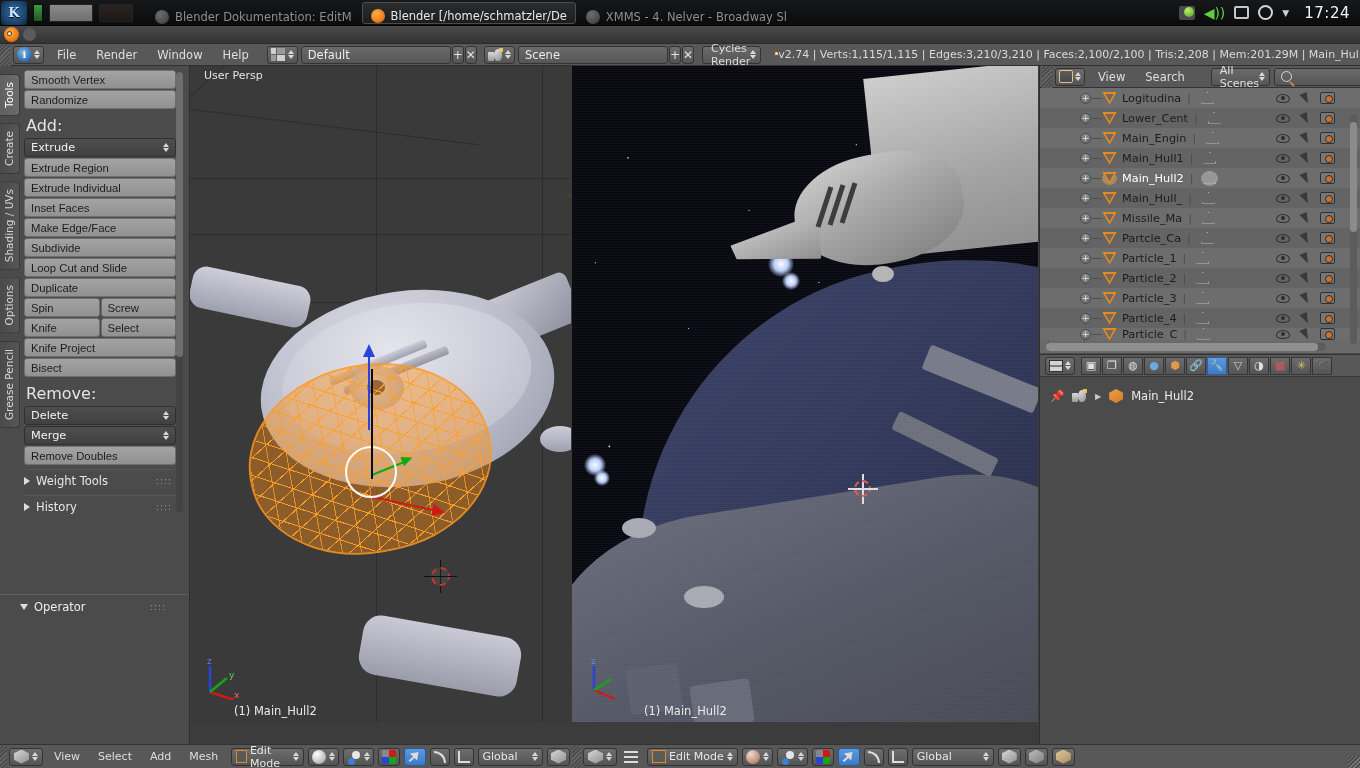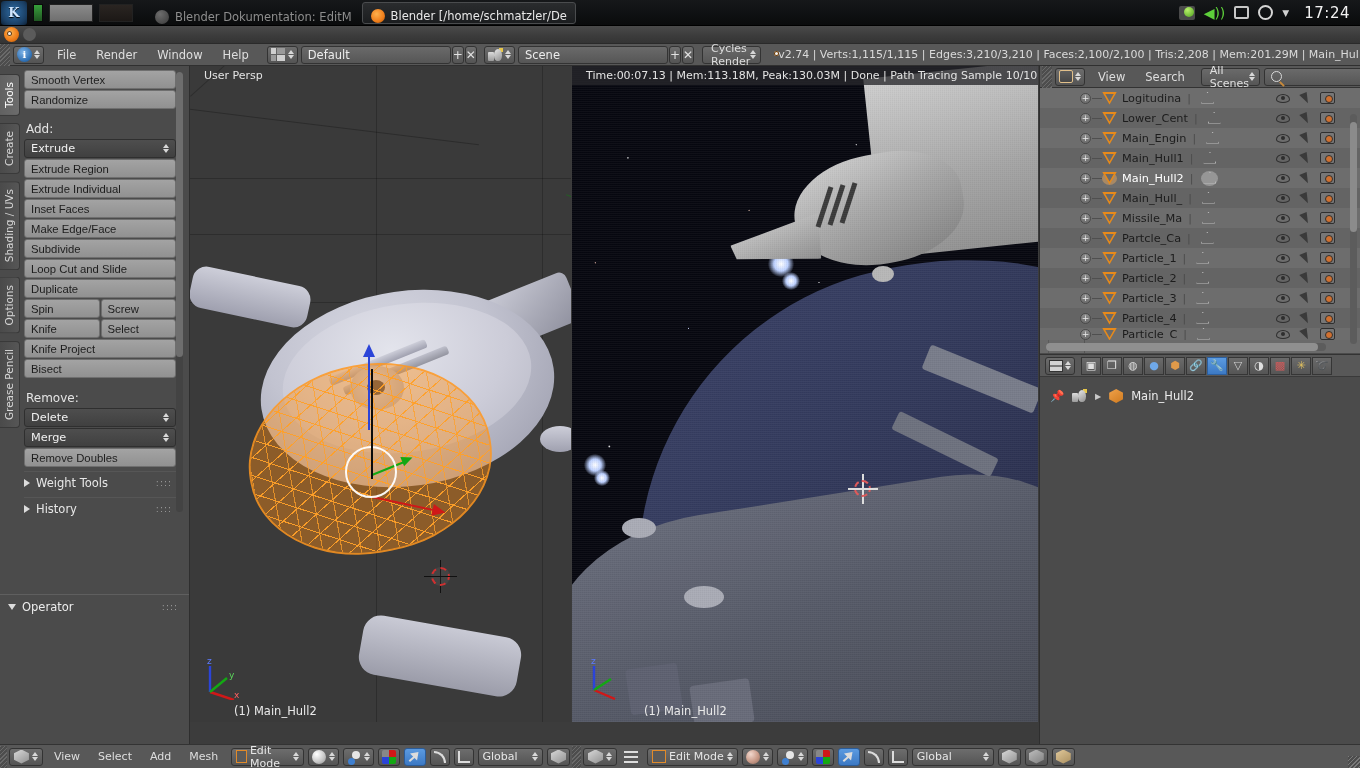--- a/index.html
+++ b/index.html
@@ -156,35 +156,35 @@
     margin-bottom:1px;padding:0 6px;
     background:linear-gradient(to bottom,#a3a3a3,#919191);
     border:1px solid #6f6f6f;border-radius:3px;
     color:#1d1d1d;font-size:11.3px;text-align:left;
   }
   .tbtn.dark{
     background:linear-gradient(to bottom,#4e4e4e,#404040);
     border:1px solid #2f2f2f;color:#f0f0f0;
     display:flex;align-items:center;justify-content:space-between;
   }
-  .tlabel{color:#e4e4e4;font-size:12px;margin:13px 0 3px 2px;}
+  .tlabel{color:#e4e4e4;font-size:16px;margin:7px 0 3px 2px;}
   .trow{display:flex;gap:1px;margin-bottom:1px;}
   .trow .tbtn{margin-bottom:0;}
   .tpanelhdr{
     display:flex;align-items:center;gap:6px;height:22px;
     color:#e7e7e7;font-size:11.5px;border-top:1px solid #565656;margin-top:4px;
   }
   .tri{width:0;height:0;border-top:4px solid transparent;border-bottom:4px solid transparent;border-left:6px solid #dcdcdc;}
   .tri.down{border-left:4px solid transparent;border-right:4px solid transparent;border-top:6px solid #dcdcdc;border-bottom:none;}
   .dots{margin-left:auto;margin-right:4px;color:#9a9a9a;font-size:9px;letter-spacing:1px;}
   .operator-bar{
     position:absolute;left:0;bottom:0;width:190px;height:150px;
     background:#4b4b4b;border-top:1px solid #5f5f5f;
   }
-  .operator-hdr{display:flex;align-items:center;gap:6px;height:24px;padding:0 8px;color:#ededed;font-size:11.5px;}
+  .operator-hdr{display:flex;align-items:center;gap:6px;height:24px;padding:0 20px;color:#ededed;font-size:11.5px;}
   .tscroll{position:absolute;right:6px;top:6px;width:7px;height:440px;
     background:#434343;border-radius:4px;}
   .tscroll i{position:absolute;left:0;top:0;width:7px;height:285px;background:#6e6e6e;border-radius:4px;display:block;}
 
   
   .vp{position:absolute;top:0;overflow:hidden;padding-left:16px;}
   .vp-3d{left:190px;width:381px;height:656px;background:#3a3a3a;}
   .vp-render{left:572px;width:466px;height:656px;background:#090a11;}
   .vp-head{position:absolute;left:0;top:0;height:19px;width:100%;
     color:#e3e3e3;font-size:11px;display:flex;align-items:center;padding-left:14px;}
@@ -379,20 +379,24 @@
 
     <div class="tasks">
       <div class="task">
         <span class="ico"></span>
         <span class="txt">Blender Dokumentation: EditM</span>
       </div>
       <div class="task active">
         <span class="ico" style="background:radial-gradient(circle at 40% 36%,#ffb14d,#ef7d1a 60%,#a85308);border-radius:50%;"></span>
         <span class="txt">Blender [/home/schmatzler/De</span>
       </div>
+      <div class="task">
+        <span class="ico"></span>
+        <span class="txt">XMMS - 4. Nelver - Broadway Sl</span>
+      </div>
     </div>
 
     <div class="tray">
       <span style="display:inline-block;width:16px;height:14px;background:#4a4a4a;border-radius:2px;position:relative;">
         <span style="position:absolute;right:1px;top:1px;width:10px;height:10px;border-radius:50%;background:radial-gradient(circle at 35% 30%,#b8f06a,#4da01e);"></span>
       </span>
       <span style="color:#5dcf3a;font-size:14px;line-height:1;">◀))</span>
       <span style="display:inline-block;width:15px;height:13px;border:2px solid #c7c7c7;border-radius:2px;"></span>
       <span style="display:inline-block;width:15px;height:15px;border-radius:50%;border:2px solid #d5d5d5;"></span>
       <span style="color:#d0d0d0;font-size:9px;">▼</span>
@@ -617,23 +621,20 @@
       <div class="greeble" style="left:318px;top:368px;width:110px;height:20px;background:#6d717e;transform:rotate(26deg);border-radius:3px;"></div>
       <div class="greeble" style="left:50px;top:452px;width:34px;height:20px;border-radius:50%;background:#a9abb5;"></div>
       <div class="greeble" style="left:112px;top:520px;width:40px;height:22px;border-radius:50%;background:#a9abb5;"></div>
       <div class="greeble" style="left:56px;top:600px;width:52px;height:46px;background:#5d6070;transform:rotate(-8deg);border-radius:4px;"></div>
       <div class="greeble" style="left:120px;top:616px;width:60px;height:44px;background:#686b79;transform:rotate(-8deg);border-radius:4px;"></div>
       <div class="noise"></div>
       <div class="rcursor">
           <b></b>
         </div>
 
-      <div class="vp-head">
-        <span>Time:00:07.13 | Mem:113.18M, Peak:130.03M | Done | Path Tracing Sample 10/10</span>
-      </div>
       <svg class="axis-gizmo" viewBox="0 0 44 44">
         <line x1="12" y1="34" x2="12" y2="10" stroke="#2b44d8" stroke-width="2.4"></line>
         <line x1="12" y1="34" x2="33" y2="43" stroke="#d01818" stroke-width="2.4"></line>
         <line x1="12" y1="34" x2="29" y2="23" stroke="#13a813" stroke-width="2.4"></line>
         <text x="9" y="8" fill="#5d7bff" font-size="9" font-family="DejaVu Sans">z</text>
       </svg>
       <div class="vp-label" style="left:72px;bottom:4px;">(1) Main_Hull2</div>
     </div>
 
     <div class="rightcol">
@@ -642,21 +643,21 @@
         <div class="grip"></div>
         <div class="ed-btn">
           <span style="width:14px;height:13px;display:block;border:1.4px solid #e2c08a;border-radius:2px;background:linear-gradient(to bottom,#5d5d5d,#474747);"></span>
           <span class="spin">
               <i class="up"></i>
               <i class="dn"></i>
             </span>
         </div>
         <div class="menu-item">View</div>
         <div class="menu-item">Search</div>
-        <div class="sel-dd" style="width:120px;margin-left:6px;">
+        <div class="sel-dd" style="width:120px;margin-left:16px;">
           <span>All Scenes</span>
           <span class="spin">
               <i class="up"></i>
               <i class="dn"></i>
             </span>
         </div>
         <div class="hdr-field" style="width:62px;margin-left:4px;">
           <span style="display:inline-block;width:11px;height:11px;border:1.6px solid #d9d9d9;border-radius:50%;position:relative;">
             <span style="position:absolute;right:-4px;bottom:-4px;width:6px;height:1.8px;background:#c98a3a;transform:rotate(45deg);"></span>
           </span>

